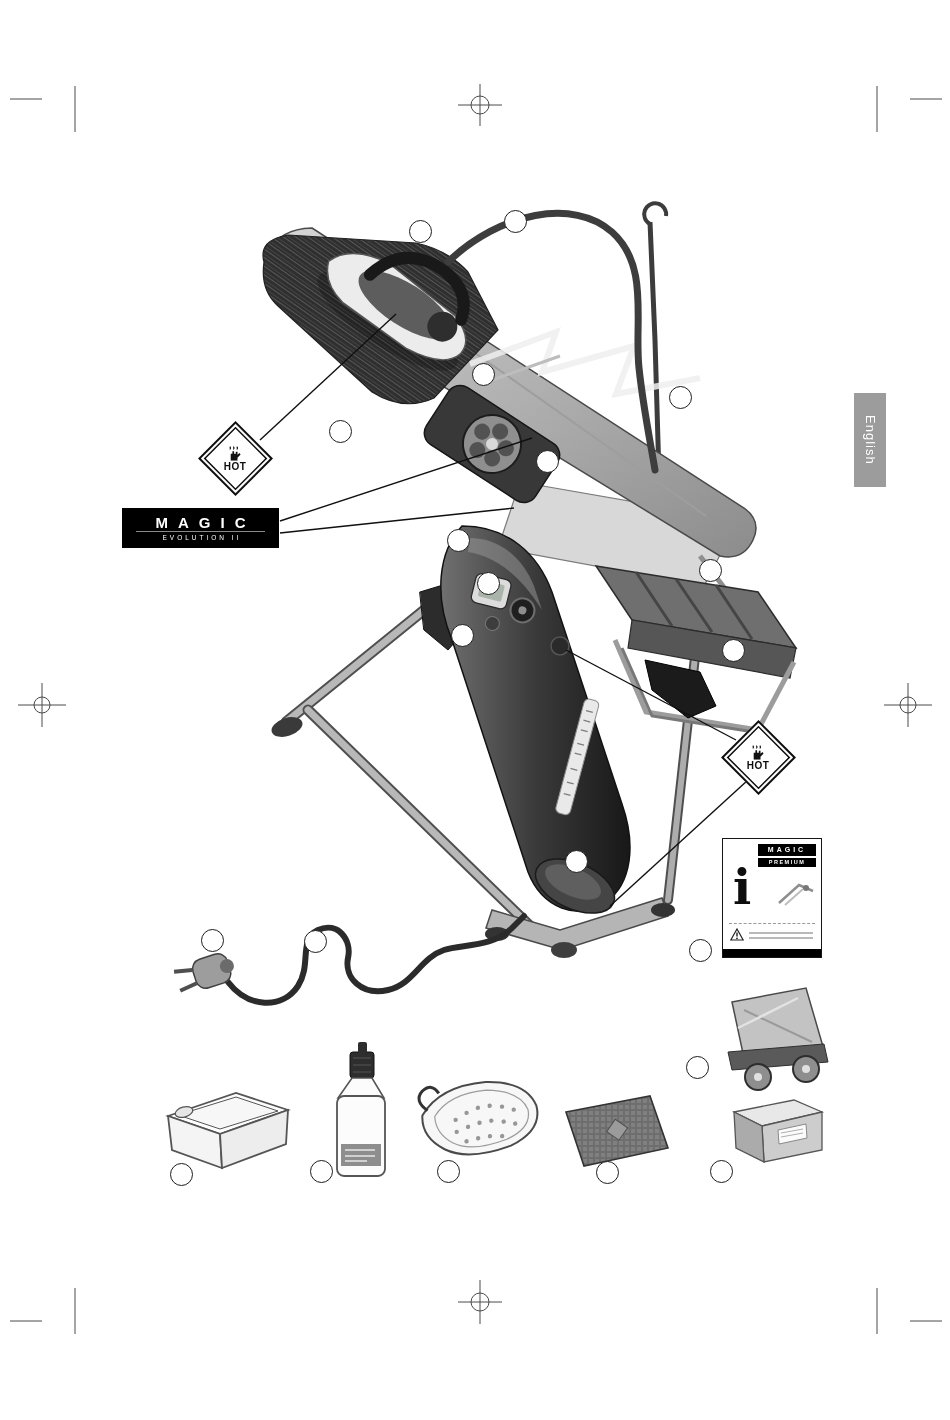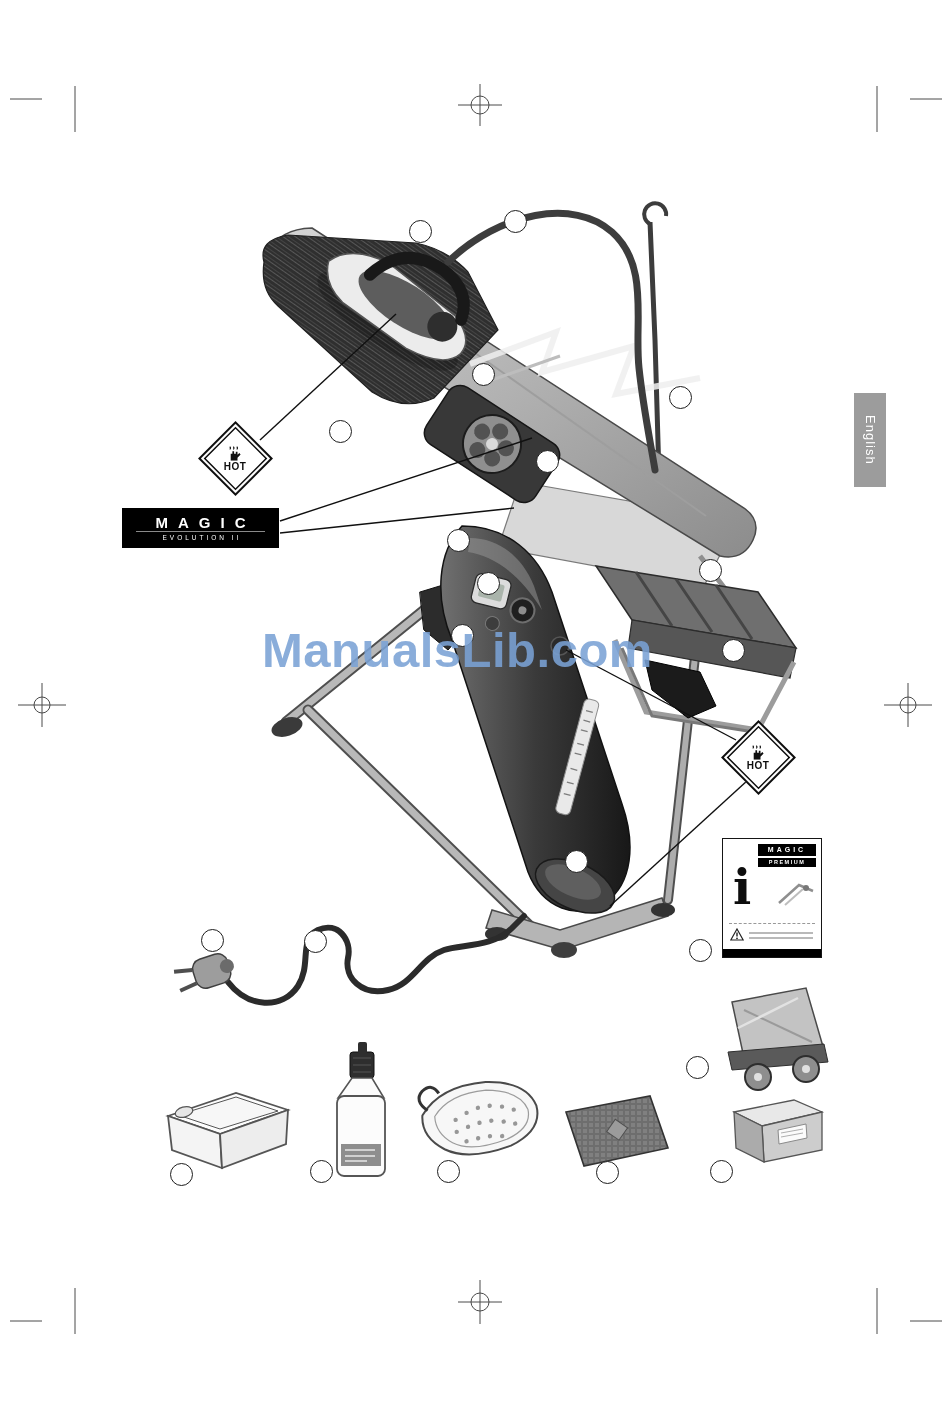--- a/index.html
+++ b/index.html
@@ -349,15 +349,14 @@
   <div class="callout" style="left:201px; top:929px;"></div>
   <div class="callout" style="left:304px; top:930px;"></div>
   <div class="callout" style="left:689px; top:939px;"></div>
   <div class="callout" style="left:686px; top:1056px;"></div>
   <div class="callout" style="left:170px; top:1163px;"></div>
   <div class="callout" style="left:310px; top:1160px;"></div>
   <div class="callout" style="left:437px; top:1160px;"></div>
   <div class="callout" style="left:596px; top:1161px;"></div>
   <div class="callout" style="left:710px; top:1160px;"></div>
 
-  <div class="watermark">ManualsLib.com</div>
 
 </div>
 
 </body></html>

